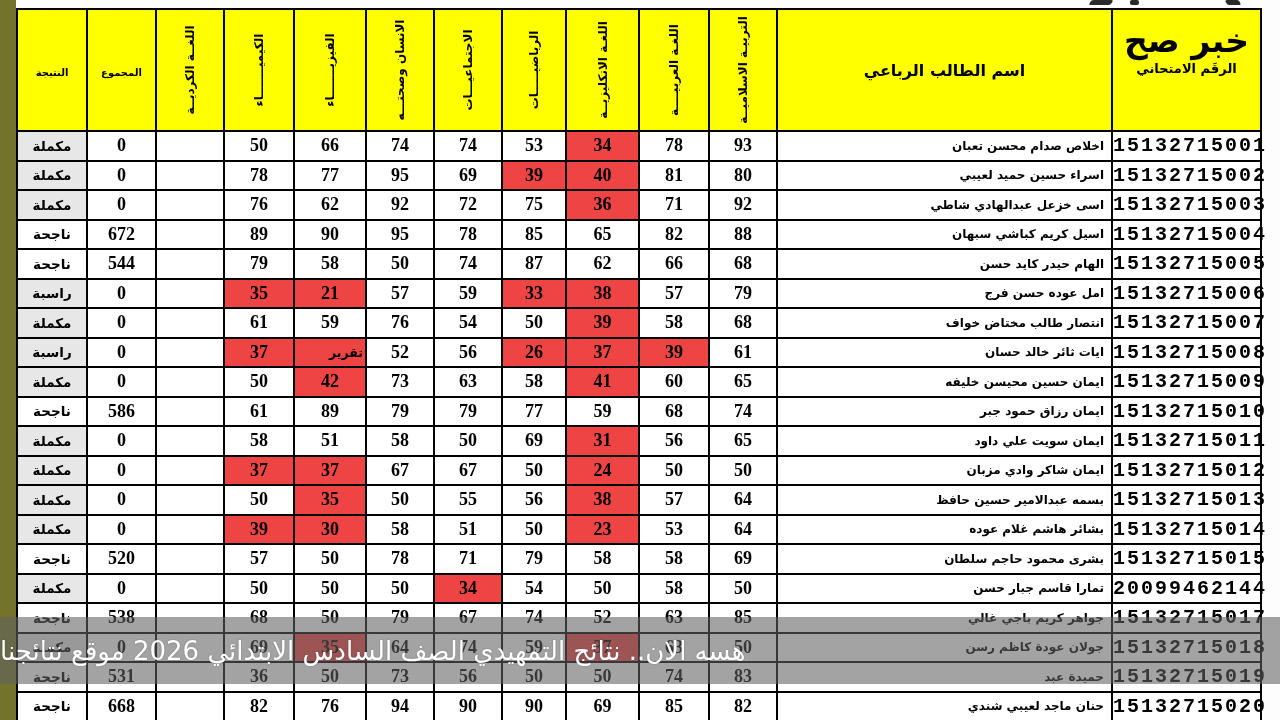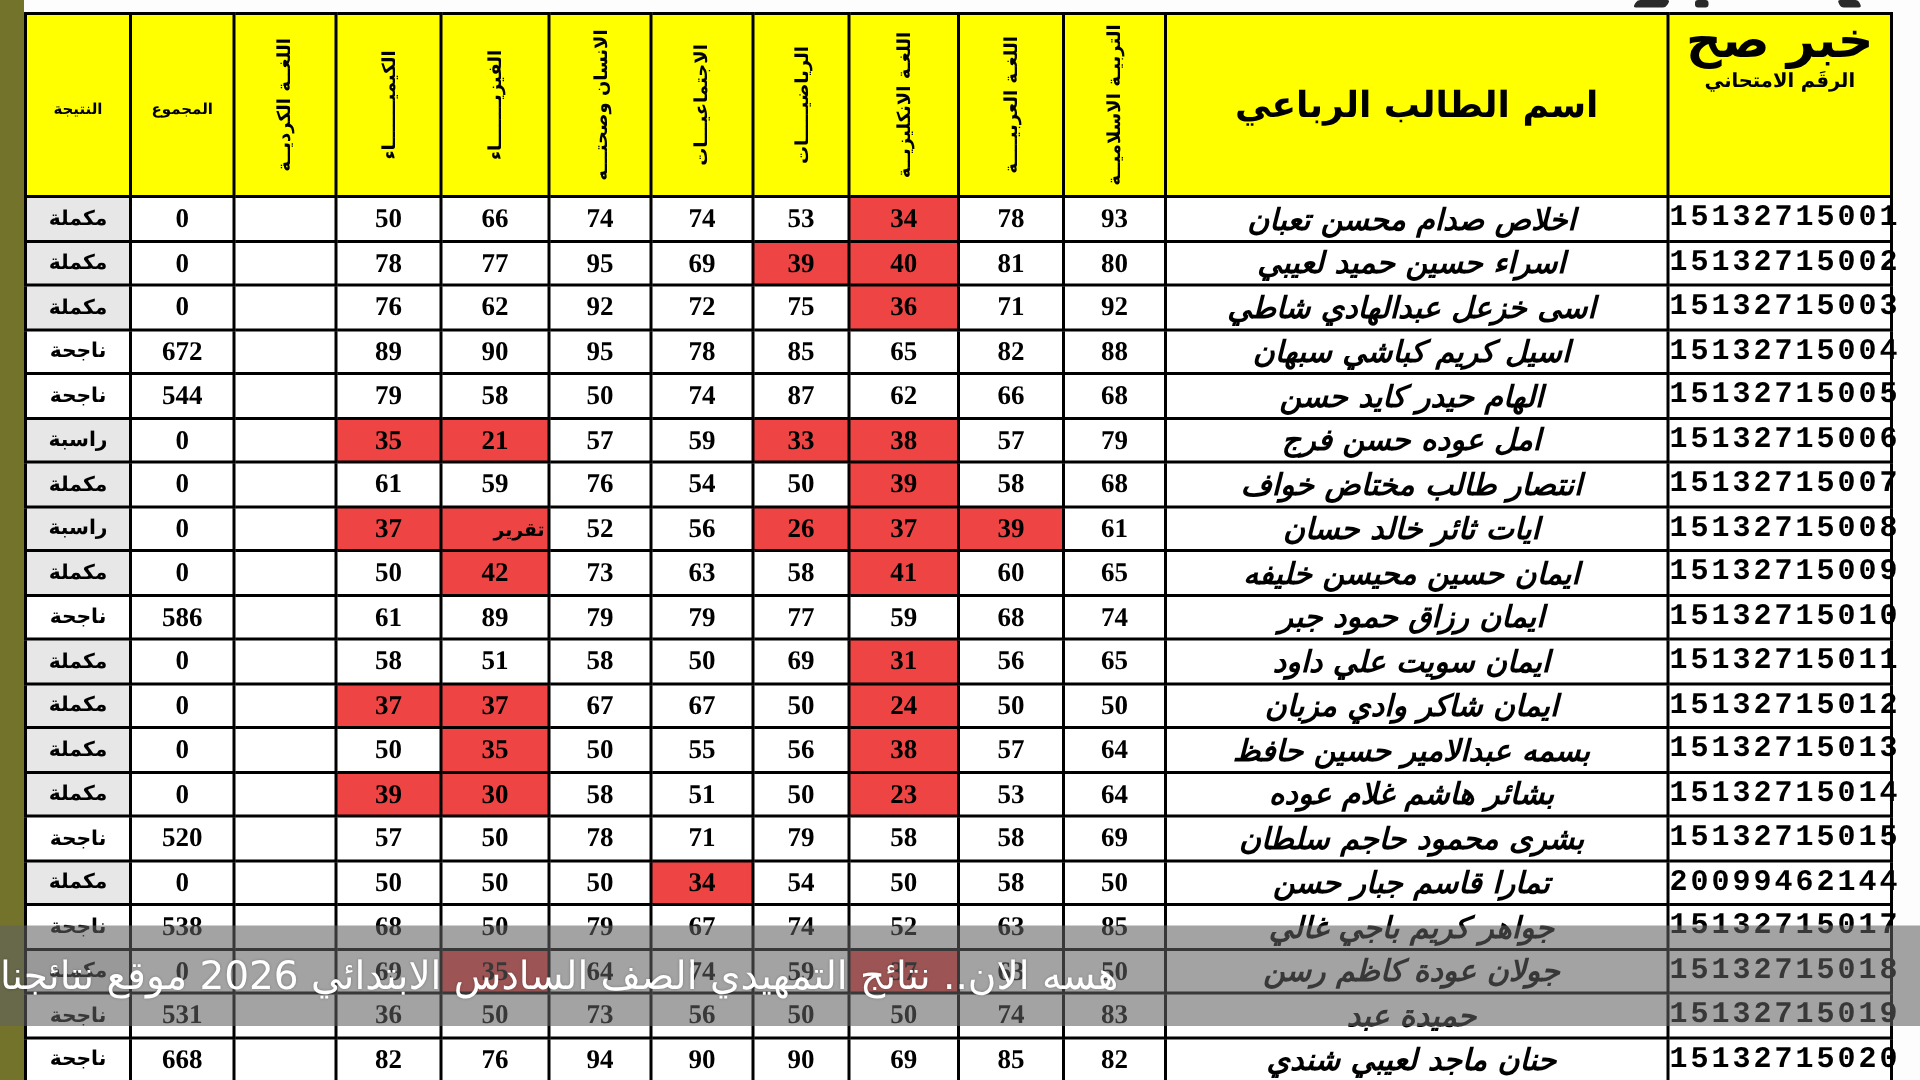--- a/index.html
+++ b/index.html
@@ -15,31 +15,31 @@
   table { position:absolute; left:16px; top:8px; width:1246px;
           border-collapse:collapse; table-layout:fixed; }
   th, td { border:2px solid #000; text-align:center; vertical-align:middle;
            padding:0; font-weight:bold; color:#000; }
   thead th { background:#ffff00; height:122px; overflow:visible; }
   tbody td { height:29.5px; background:#fff; }
 
   .hlabel { font-size:10px; }
   .vwrap  { display:flex; align-items:center; justify-content:center; width:100%; height:118px; }
   .vert   { transform:rotate(-90deg); white-space:nowrap; font-size:12px; direction:rtl; }
-  .name-h { font-size:24px; }
-  .no-h .brand { font-size:33px; line-height:1.05; letter-spacing:1px; }
+  .name-h { font-size:16px; }
+  .no-h .brand { font-size:33px; line-height:1.05; padding-top:14px; letter-spacing:1px; }
   .no-h .exam-label { font-size:13px; padding-top:2px; }
   .no-h { vertical-align:top; }
 
   .res  { font-size:13.5px; }
   .rhl  { background:#e7e7e7; }
   .tot, .score { font-family:"Liberation Serif","DejaVu Serif",serif; font-size:18px; }
   .ar-score { font-family:"DejaVu Sans",sans-serif; font-size:12.5px;padding-left:32px; }
   .hl   { background:#ef4444; }
-  .name-cell { direction:rtl; text-align:center; padding-right:7px; font-size:20px; white-space:nowrap;font-style:italic; }
+  .name-cell { direction:rtl; text-align:right; padding-right:7px; font-size:12px; white-space:nowrap; }
   .no-cell   { font-family:Liberation Mono, monospace; font-size:20px; letter-spacing:2px; }
 
   .watermark { position:absolute; left:0; top:617px; width:1280px; height:67px;
                background:rgba(96,96,96,0.58); z-index:5;
                display:flex; align-items:center; }
   .watermark .wm-text { color:#ffffff; font-size:26px; direction:rtl; white-space:nowrap;
                         text-shadow:0 0 2px rgba(0,0,0,0.25); }
 </style>
 </head>
 <body>

